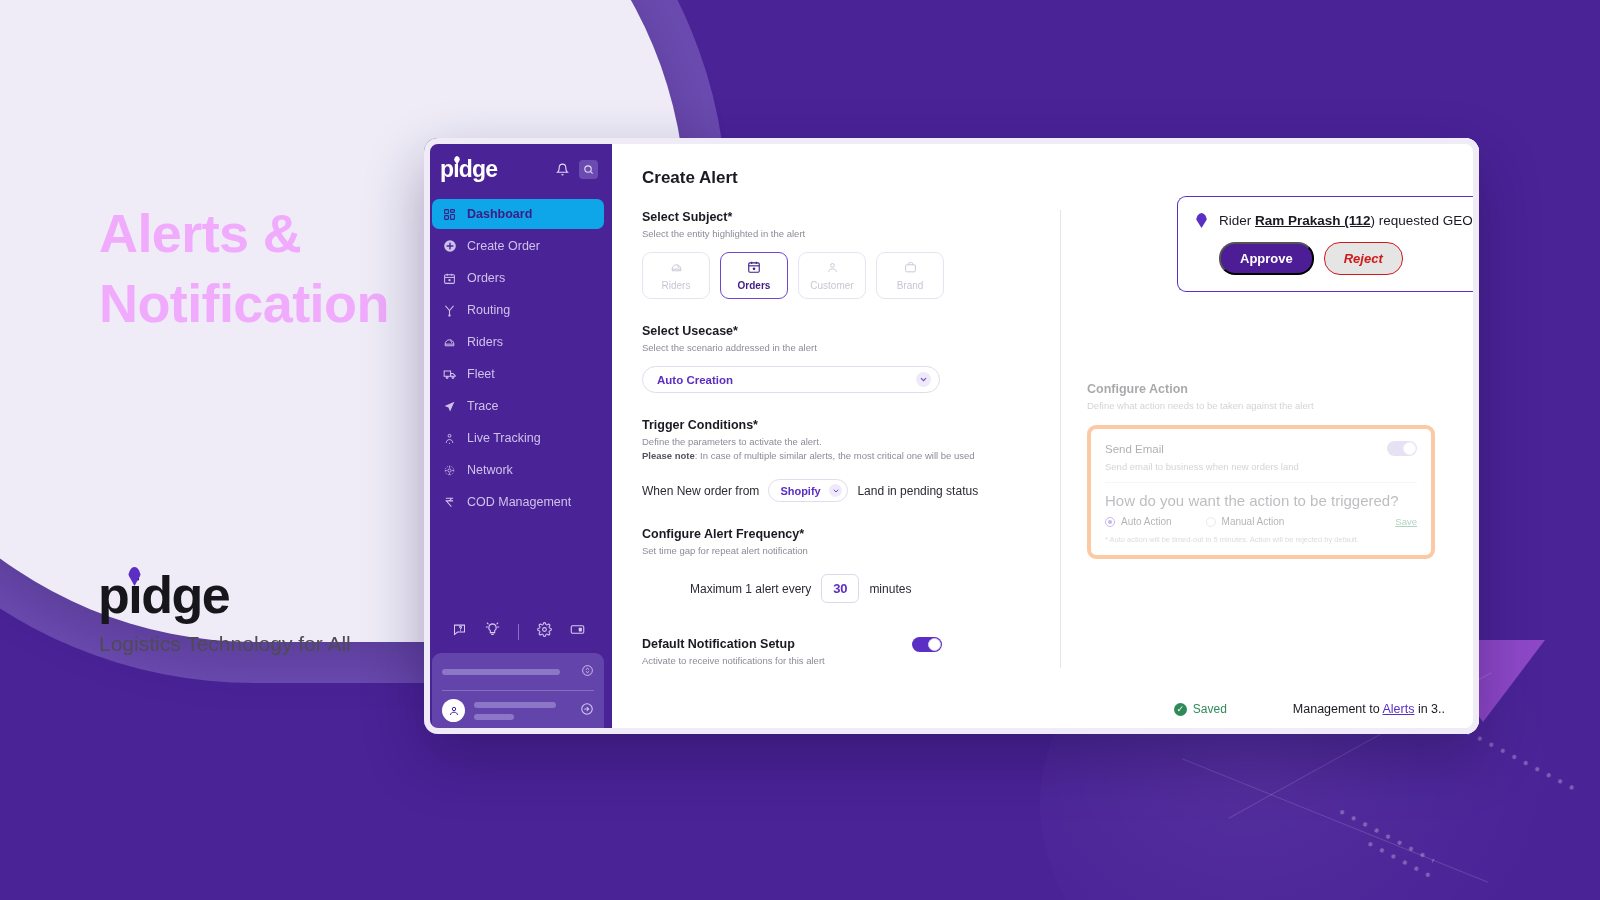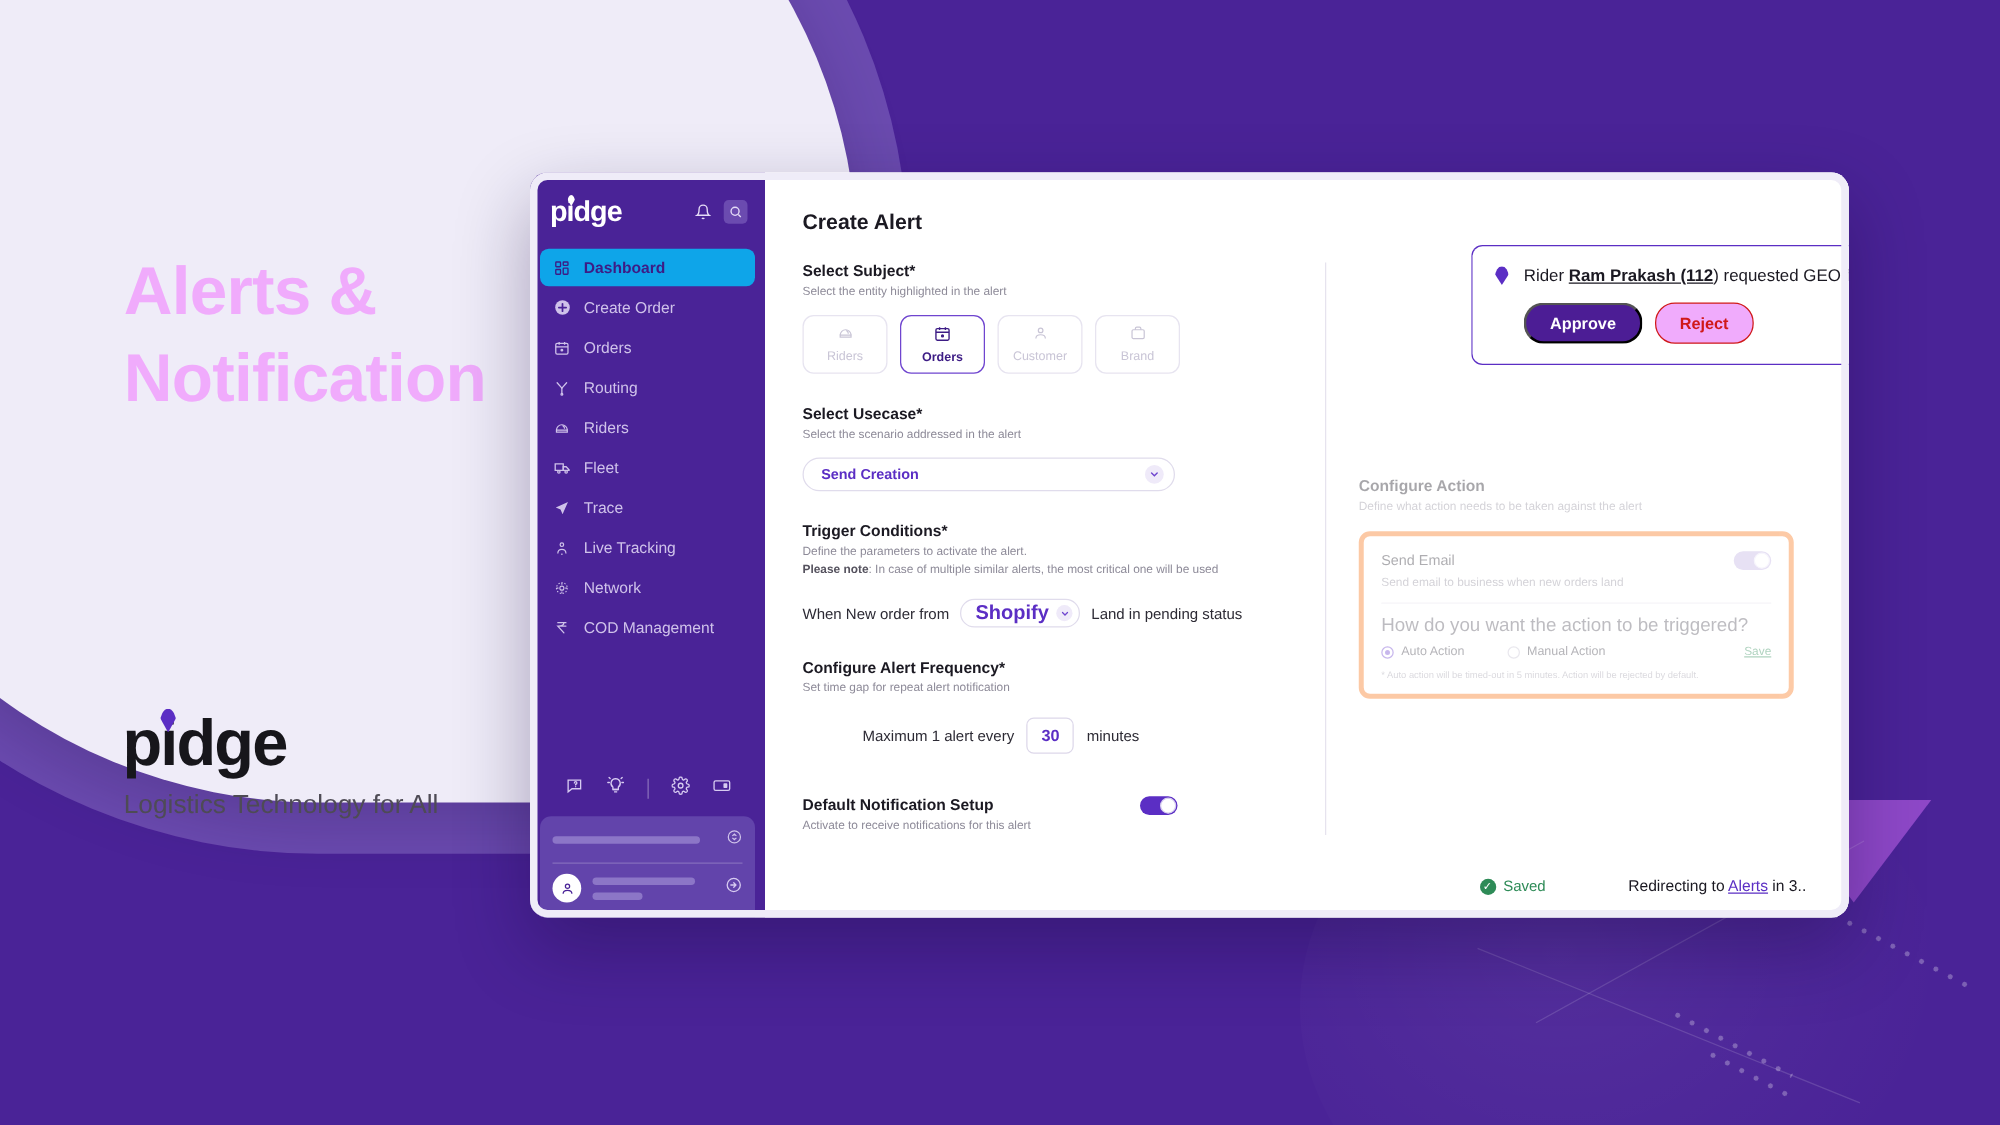--- a/index.html
+++ b/index.html
@@ -200,21 +200,21 @@
     width: 15px; height: 15px; border-radius: 50%; background:#efeaf9;
     display:flex;align-items:center;justify-content:center; color:#6f45cf;
   }
 
   .trig-row { display:flex; align-items:center; gap: 9px; margin-top: 16px; font-size: 12px; color:#2c2a34; }
   .mini-select {
     height: 23px; min-width: 80px;
     border: 1px solid #e0dcec; border-radius: 13px;
     display:flex; align-items:center; justify-content:space-between; gap:6px;
     padding: 0 5px 0 11px;
-    font-size: 16px; font-weight: 700; color: #5b2ec4;
+    font-size: 11px; font-weight: 700; color: #5b2ec4;
   }
   .mini-select .chev { width:13px;height:13px; }
 
   .freq-row { display:flex; align-items:center; gap: 10px; margin-top: 16px; font-size: 12px; color:#2c2a34;margin-left:48px; }
   .num-box {
     width: 38px; height: 29px; border:1px solid #ddd8ea; border-radius:6px;
     display:flex; align-items:center; justify-content:center;
     font-size: 13px; font-weight:700; color:#5b2ec4;
   }
 
@@ -266,22 +266,22 @@
     clip-path: polygon(50% 100%, 0 42%, 0 0, 100% 0, 100% 42%);
     border-radius: 50% 50% 50% 50% / 58% 58% 42% 42%;
   }
   .bn-line b { font-weight: 700; text-decoration: underline; }
   .bn-btns { display:flex; gap: 10px; margin-top: 14px; margin-left: 23px; }
   .btn-approve {
     background:#4c1d95; color:#fff; border-radius:16px;
     padding: 7px 19px; font-size: 13px; font-weight: 600;
   }
   .btn-reject {
-    background:#f0abfc; color:#d01919; border: 1.4px solid #d01919; border-radius:16px;
-    padding: 6px 19px; font-size: 13px; font-weight: 600;
+    background:#e5e5e5; color:#d01919; border: 1.4px solid #d01919; border-radius:16px;
+    padding: 6px 19px; font-size: 13px; font-weight: 600; font-style: italic;
   }
 
   
   .footer {
     position:absolute; right: 34px; bottom: 18px;
     display:flex; align-items:center; gap: 66px;
   }
   .saved { display:flex; align-items:center; gap:6px; font-size:12px; color:#2e8b57; }
   .saved .ck {
     width: 13px; height:13px; border-radius:50%; background:#2e8b57; color:#fff;
@@ -536,21 +536,21 @@
                     </svg></span>
                 <span>Brand</span>
               </div>
             </div>
           </div>
 
           <div class="field-label-row">
             <div class="sec-title">Select Usecase*</div>
             <div class="sec-sub">Select the scenario addressed in the alert</div>
             <div class="select">
-              <span>Send Creation</span>
+              <span>Auto Creation</span>
               <span class="chev">
                   <svg width="9" height="9" viewBox="0 0 24 24" fill="none" stroke="currentColor" stroke-width="3" stroke-linecap="round">
                     <path d="M6 9l6 6 6-6"></path>
                   </svg>
                 </span>
             </div>
           </div>
 
           <div class="field-label-row">
             <div class="sec-title">Trigger Conditions*</div>
@@ -625,21 +625,21 @@
           </div>
         </div>
       </div>
 
       <div class="footer">
         <span class="saved">
           <span class="ck">✓</span>
           <span>Saved</span>
         </span>
         <span class="redirect">
-          <span>Redirecting to </span><a href="#">Alerts</a><span> in 3..</span>
+          <span>Management to </span><a href="#">Alerts</a><span> in 3..</span>
         </span>
       </div>
 
       <div class="banner">
         <div class="bn-line">
           <span class="bn-pin"></span>
           <span><span>Rider </span><b>Ram Prakash (112</b><span>) requested GEO for </span></span>
         </div>
         <div class="bn-btns">
           <button class="btn-approve">Approve</button>

